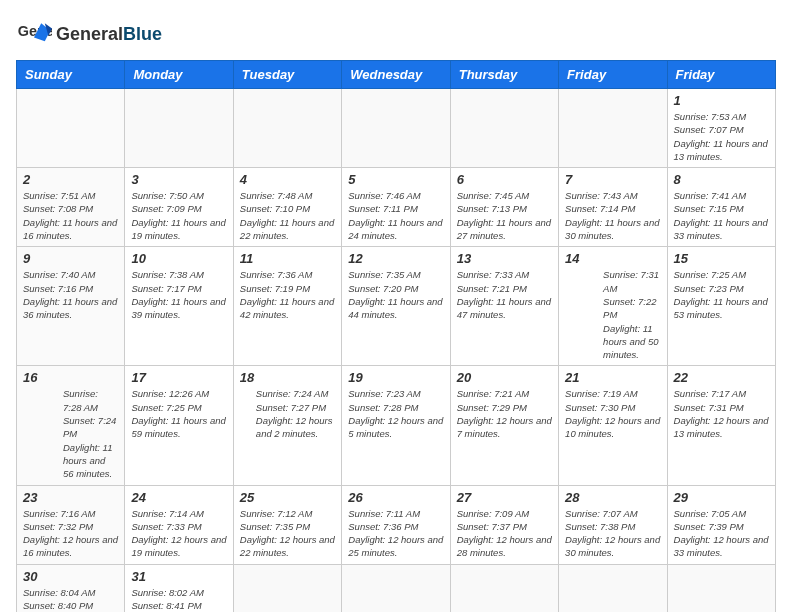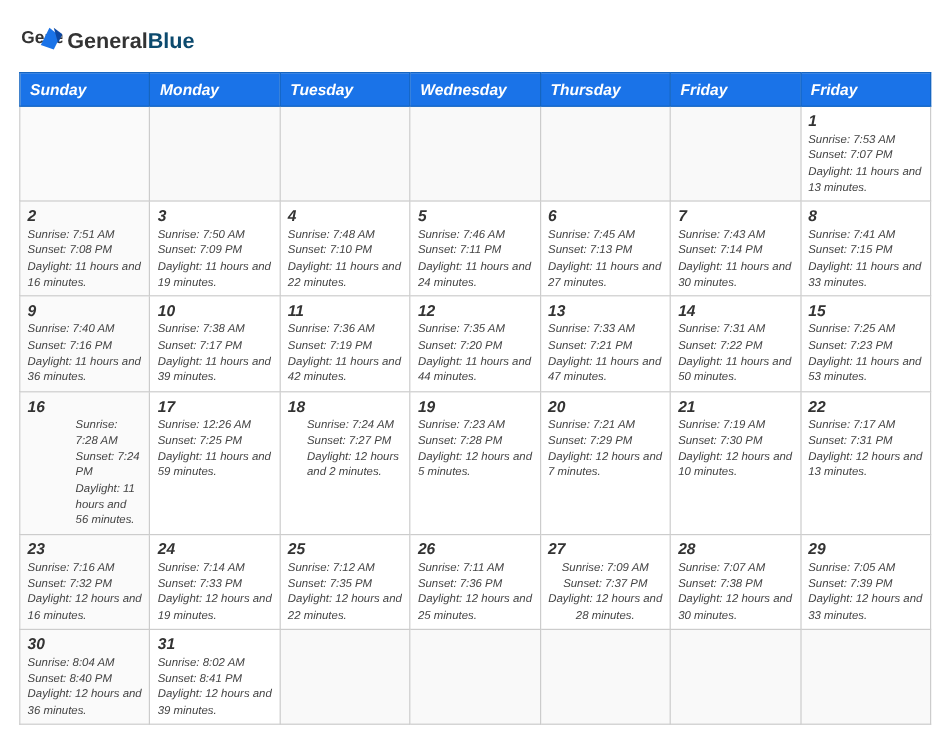--- a/index.html
+++ b/index.html
@@ -198,21 +198,21 @@
 Daylight: 11 hours and 44 minutes.</div>
         </td>
         <td>
           <span class="day-number">13</span>
           <div class="day-info" style="white-space: pre-line;">Sunrise: 7:33 AM
 Sunset: 7:21 PM
 Daylight: 11 hours and 47 minutes.</div>
         </td>
         <td>
           <span class="day-number">14</span>
-          <div class="day-info" style="white-space: pre-line;">Sunrise: 7:31 AM
+          <div class="day-info" style="white-space: pre-line; margin-left: 38px;">Sunrise: 7:31 AM
 Sunset: 7:22 PM
 Daylight: 11 hours and 50 minutes.</div>
         </td>
         <td>
           <span class="day-number">15</span>
           <div class="day-info" style="white-space: pre-line;">Sunrise: 7:25 AM
 Sunset: 7:23 PM
 Daylight: 11 hours and 53 minutes.</div>
         </td>
       </tr>
@@ -280,21 +280,21 @@
 Daylight: 12 hours and 22 minutes.</div>
         </td>
         <td>
           <span class="day-number">26</span>
           <div class="day-info" style="white-space: pre-line;">Sunrise: 7:11 AM
 Sunset: 7:36 PM
 Daylight: 12 hours and 25 minutes.</div>
         </td>
         <td>
           <span class="day-number">27</span>
-          <div class="day-info" style="white-space: pre-line; text-align: center;">Sunrise: 7:09 AM
+          <div class="day-info" style="white-space: pre-line;">Sunrise: 7:09 AM
 Sunset: 7:37 PM
 Daylight: 12 hours and 28 minutes.</div>
         </td>
         <td>
           <span class="day-number">28</span>
           <div class="day-info" style="white-space: pre-line;">Sunrise: 7:07 AM
 Sunset: 7:38 PM
 Daylight: 12 hours and 30 minutes.</div>
         </td>
         <td>

